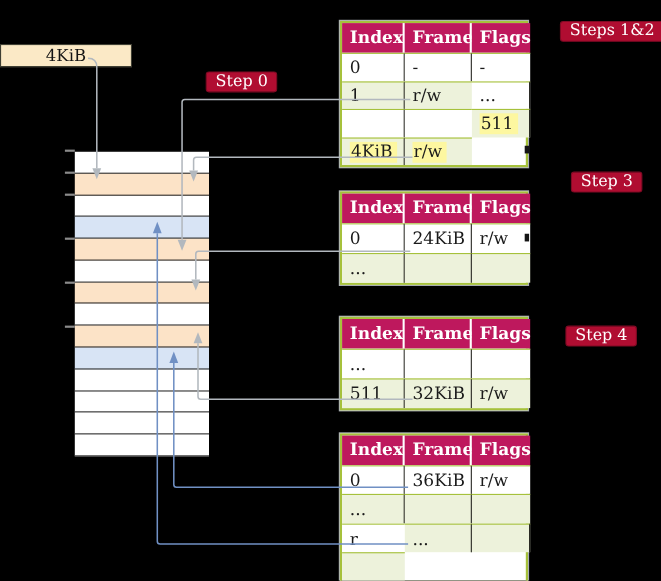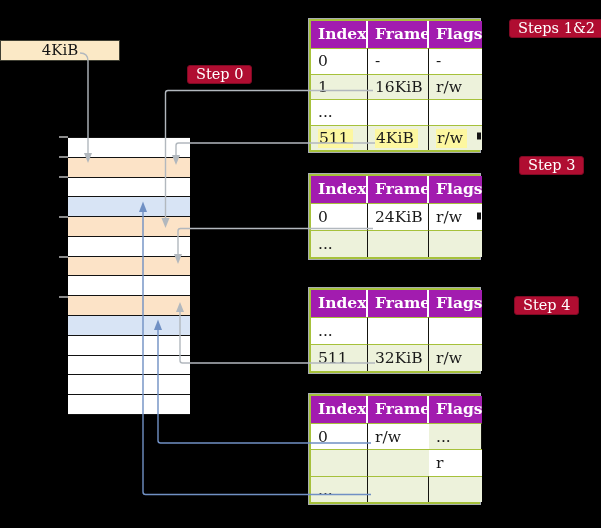--- a/index.html
+++ b/index.html
@@ -34,21 +34,21 @@
   .tick{position:absolute;left:59px;width:9px;height:2px;background:#8b8b8b;}
   
   .ptable{
     position:absolute;left:309px;width:171px;
     display:grid;grid-template-columns:57px 61px 53px;
     border:2px solid #a6c13b;box-sizing:border-box;
     box-shadow:0 0 0 1px #a8adb2;background:#fff;
   }
   .ptable .th{
     height:27px;line-height:26px;box-sizing:border-box;
-    background:#a21caf;color:#fff;font-weight:bold;font-size:15.5px;padding-left:7px;
+    background:#be185d;color:#fff;font-weight:bold;font-size:15.5px;padding-left:7px;
   }
   .ptable .th.c0,.ptable .th.c1{border-right:2px solid #fff;}
   .ptable .td{
     height:var(--rh);line-height:var(--rh);box-sizing:border-box;
     border-top:1.5px solid #a6c13b;font-size:15.5px;color:#1a1a1a;padding-left:7px;
     background:#fff;white-space:nowrap;
   }
   .ptable .td.c0,.ptable .td.c1{border-right:1px solid #15150f;}
   .ptable .td.shaded{background:#edf2db;}
   .ptable mark{background:#fdf7a0;color:#1a1a1a;padding:0 4px 1px 1px;}
@@ -98,21 +98,20 @@
   <div class="ptable t1">
     <div class="th c0">Index</div>
     <div class="th c1">Frame</div>
     <div class="th c2">Flags</div>
 
     <div class="td c0">0</div>
     <div class="td c1">-</div>
     <div class="td c2">-</div>
 
     <div class="td c0 shaded">1</div>
-    <div class="td c1 shaded">16KiB</div>
     <div class="td c2 shaded">r/w</div>
 
     <div class="td c0">...</div>
     <div class="td c1"></div>
     <div class="td c2"></div>
 
     <div class="td c0 shaded"><mark>511</mark></div>
     <div class="td c1 shaded"><mark>4KiB</mark></div>
     <div class="td c2 shaded"><mark>r/w</mark></div>
   </div>
@@ -144,20 +143,21 @@
     <div class="td c1 shaded">32KiB</div>
     <div class="td c2 shaded">r/w</div>
   </div>
 
   <div class="ptable t4">
     <div class="th c0">Index</div>
     <div class="th c1">Frame</div>
     <div class="th c2">Flags</div>
 
     <div class="td c0">0</div>
+    <div class="td c1">36KiB</div>
     <div class="td c2">r/w</div>
 
     <div class="td c0 shaded">...</div>
     <div class="td c1 shaded"></div>
     <div class="td c2 shaded"></div>
 
     <div class="td c2">r</div>
 
     <div class="td c0 shaded">...</div>
     <div class="td c1 shaded"></div>

